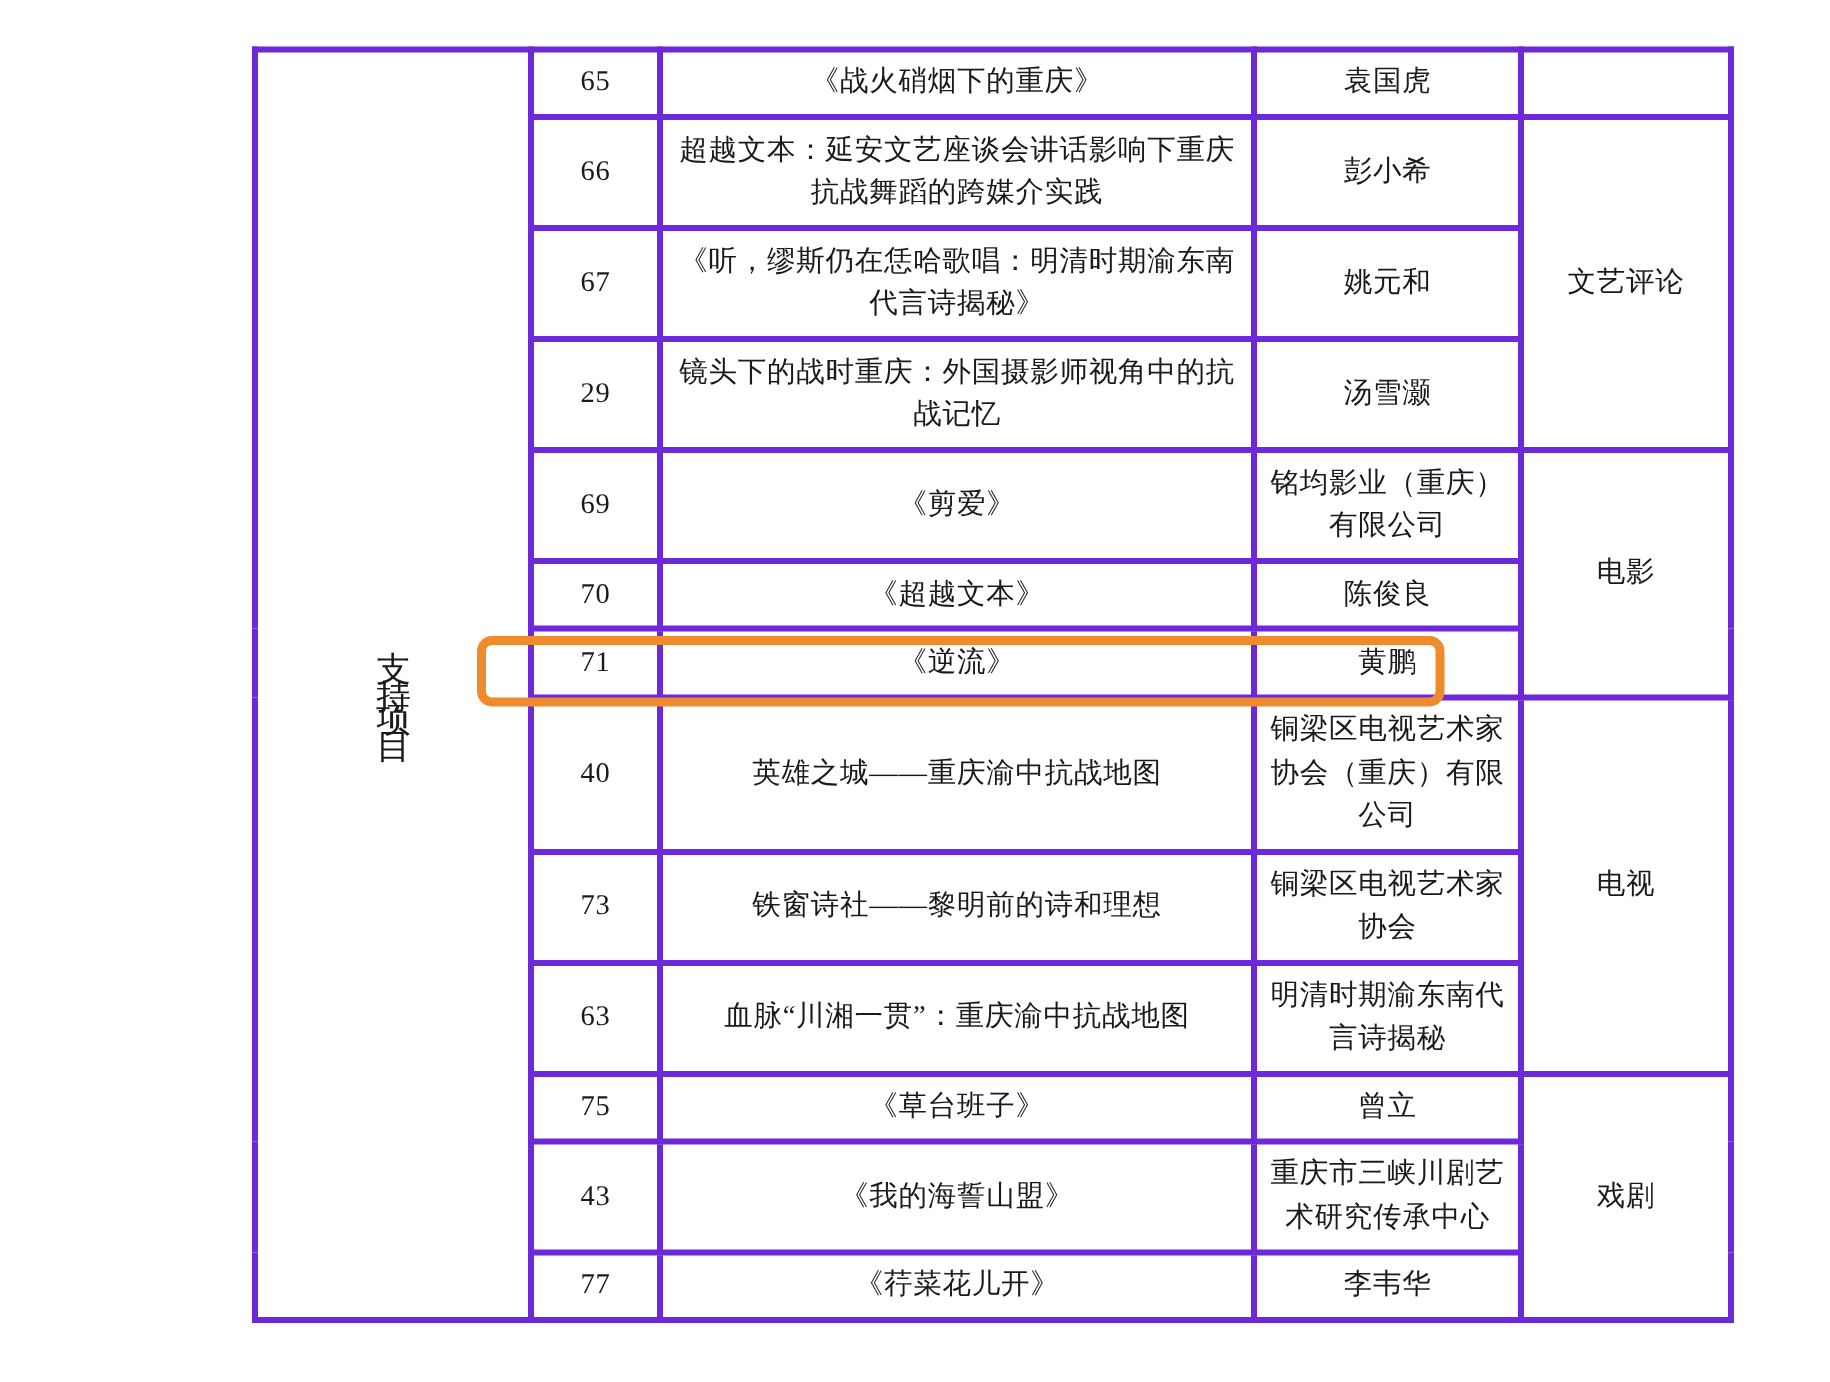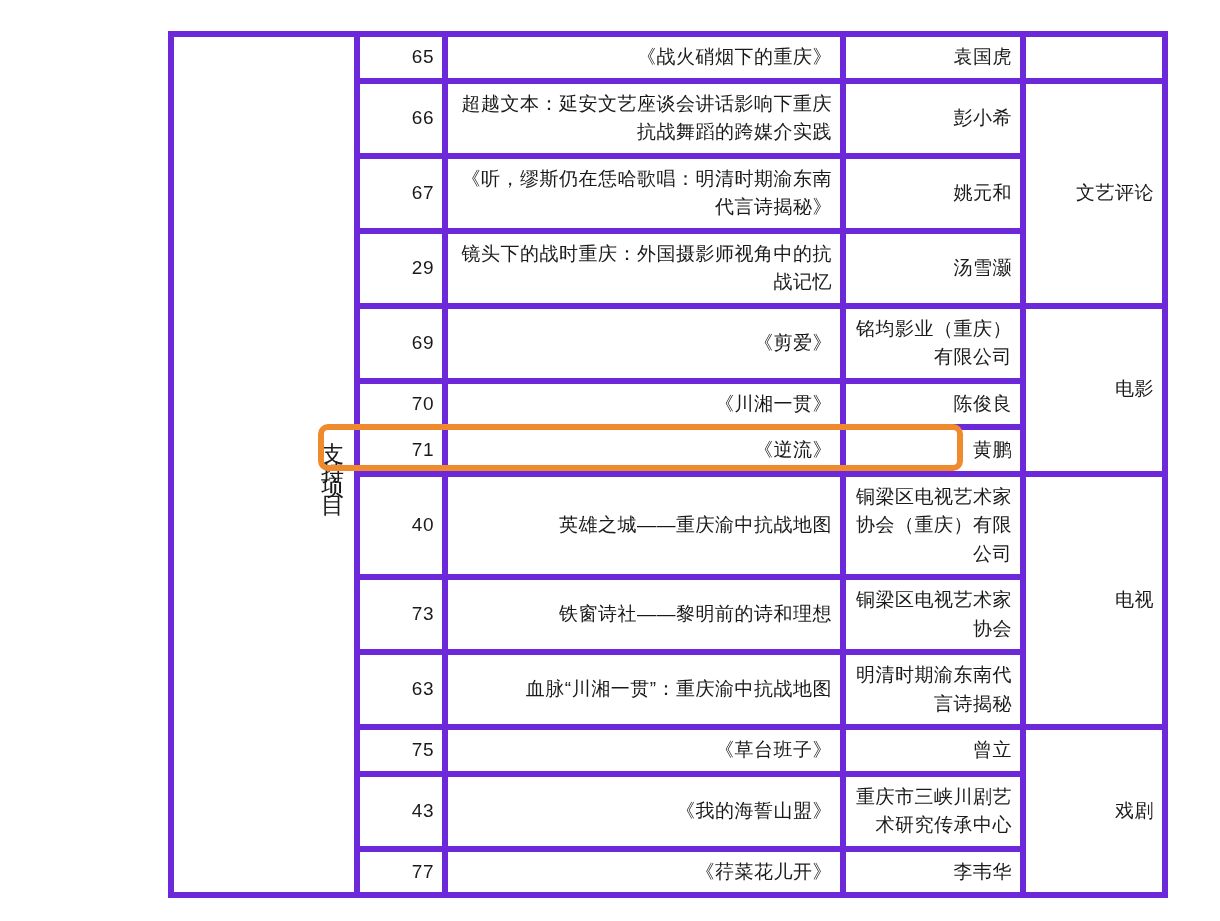--- a/index.html
+++ b/index.html
@@ -29,27 +29,27 @@
     width: 884px;
     height: 851px;
   }
   table.doc-table {
     border-collapse: collapse;
     table-layout: fixed;
     width: 884px;
     height: 851px;
   }
   table.doc-table td {
-    border: 6px solid #6d28d9;
-    text-align: right;
+    border: 4px solid #6d28d9;
+    text-align: center;
     vertical-align: middle;
     font-size: 19px;
     line-height: 1.5;
     padding: 6px 8px;
-    font-family: Liberation Sans, sans-serif;
+    font-family: Liberation Serif, serif;
     letter-spacing: 0.5px;
   }
   td.col-cat {
     width: 164px;
     font-size: 22px;
     letter-spacing: 10px;
     line-height: 1.85;
   }
   .cat-vertical {
     display: inline-block;
@@ -121,21 +121,21 @@
           <td class="col-person">汤雪灏</td>
         </tr>
         <tr>
           <td class="col-num">69</td>
           <td class="col-title">《剪爱》</td>
           <td class="col-person">铭均影业（重庆）有限公司</td>
           <td class="col-type" rowspan="3">电影</td>
         </tr>
         <tr>
           <td class="col-num">70</td>
-          <td class="col-title">《川湘一贯》</td>
+          <td class="col-title">《超越文本》</td>
           <td class="col-person">陈俊良</td>
         </tr>
         <tr>
           <td class="col-num">71</td>
           <td class="col-title">《逆流》</td>
           <td class="col-person">黄鹏</td>
         </tr>
         <tr>
           <td class="col-num">40</td>
           <td class="col-title">英雄之城——重庆渝中抗战地图</td>

